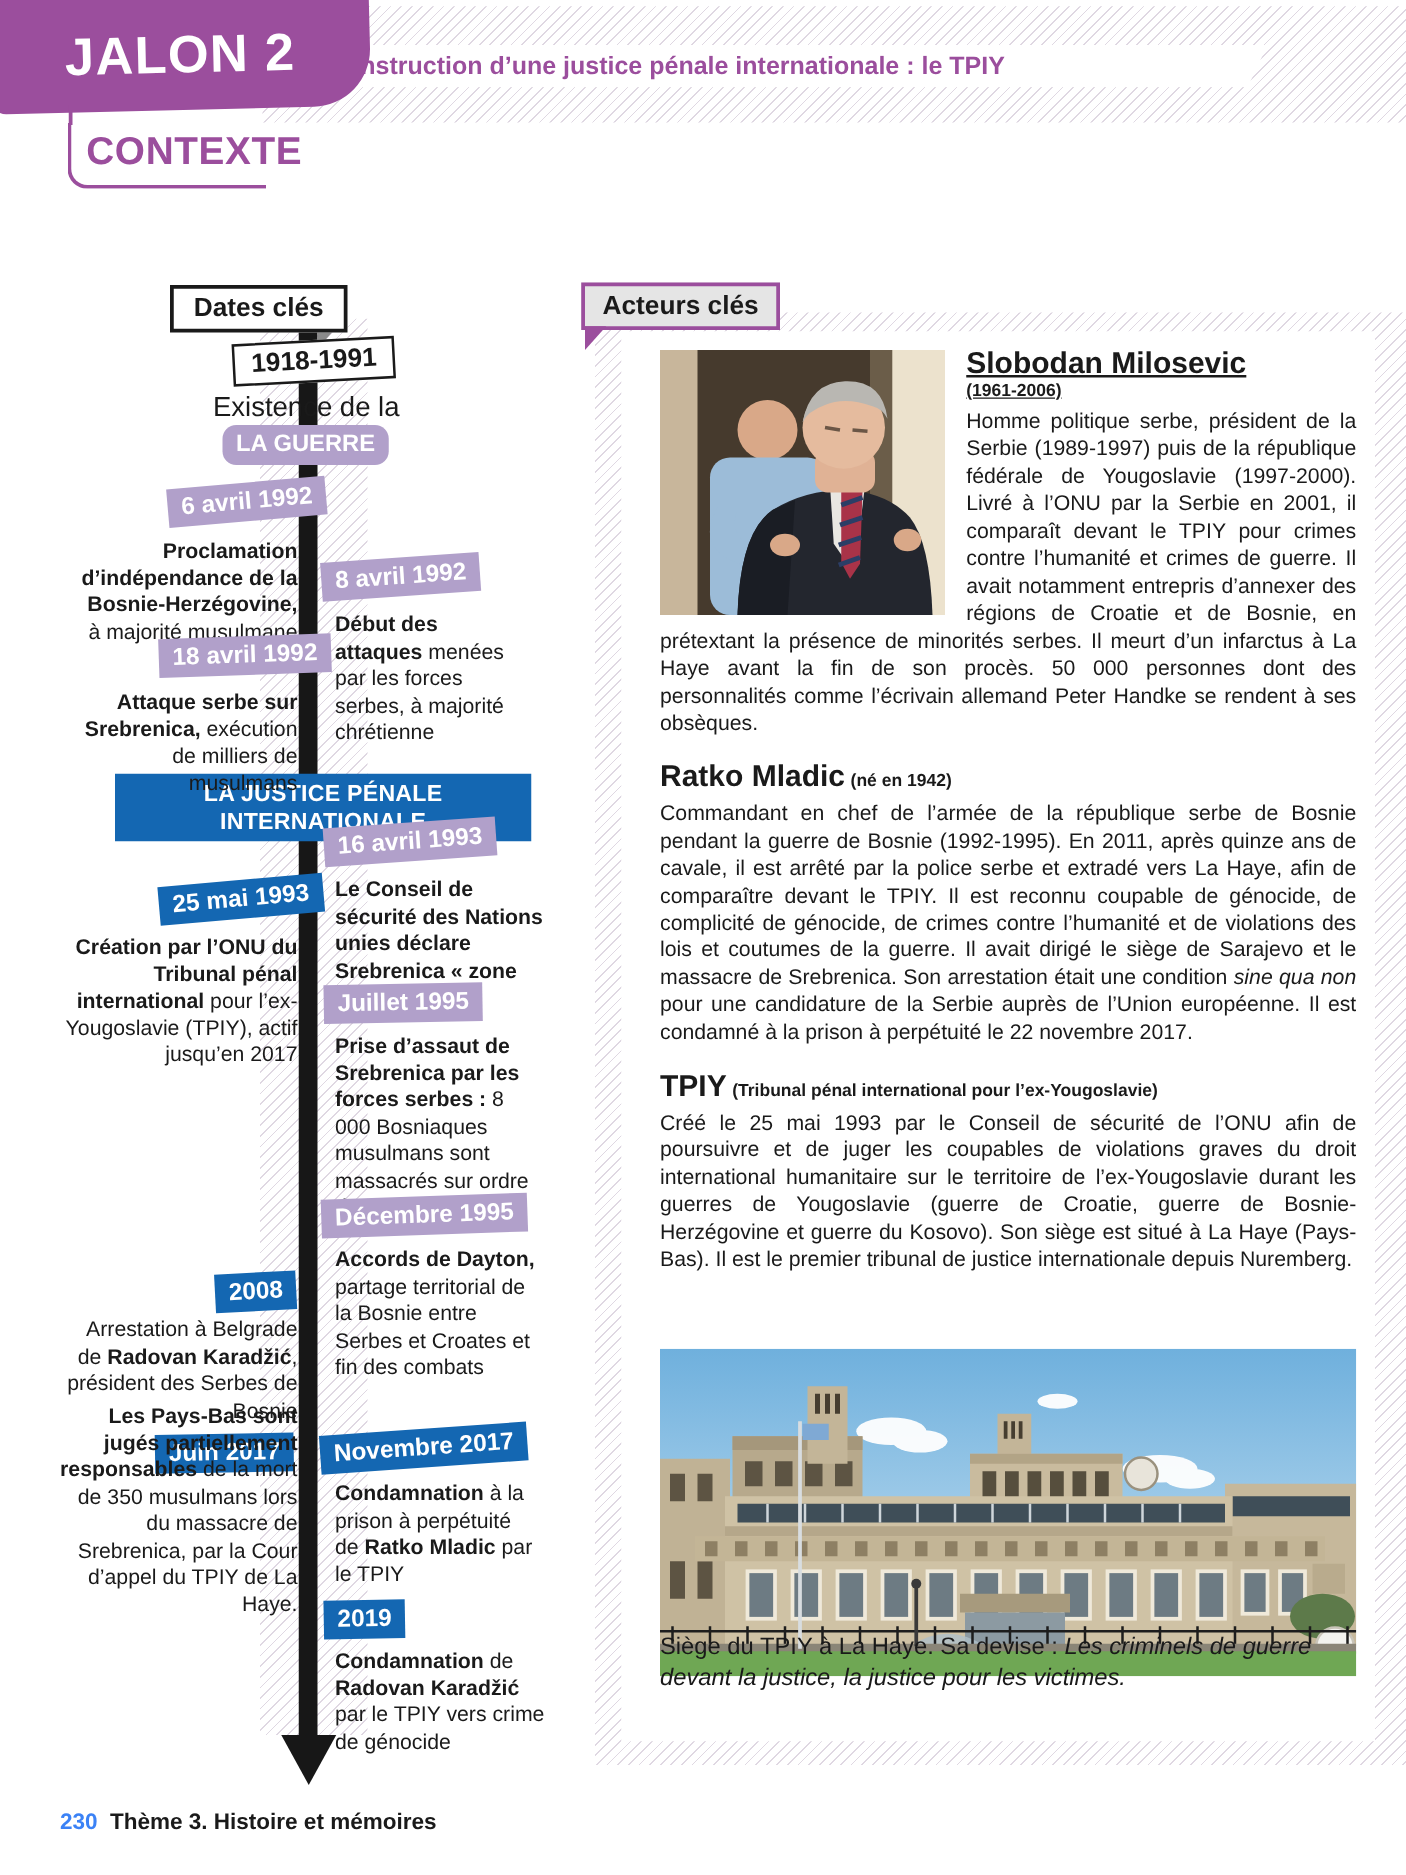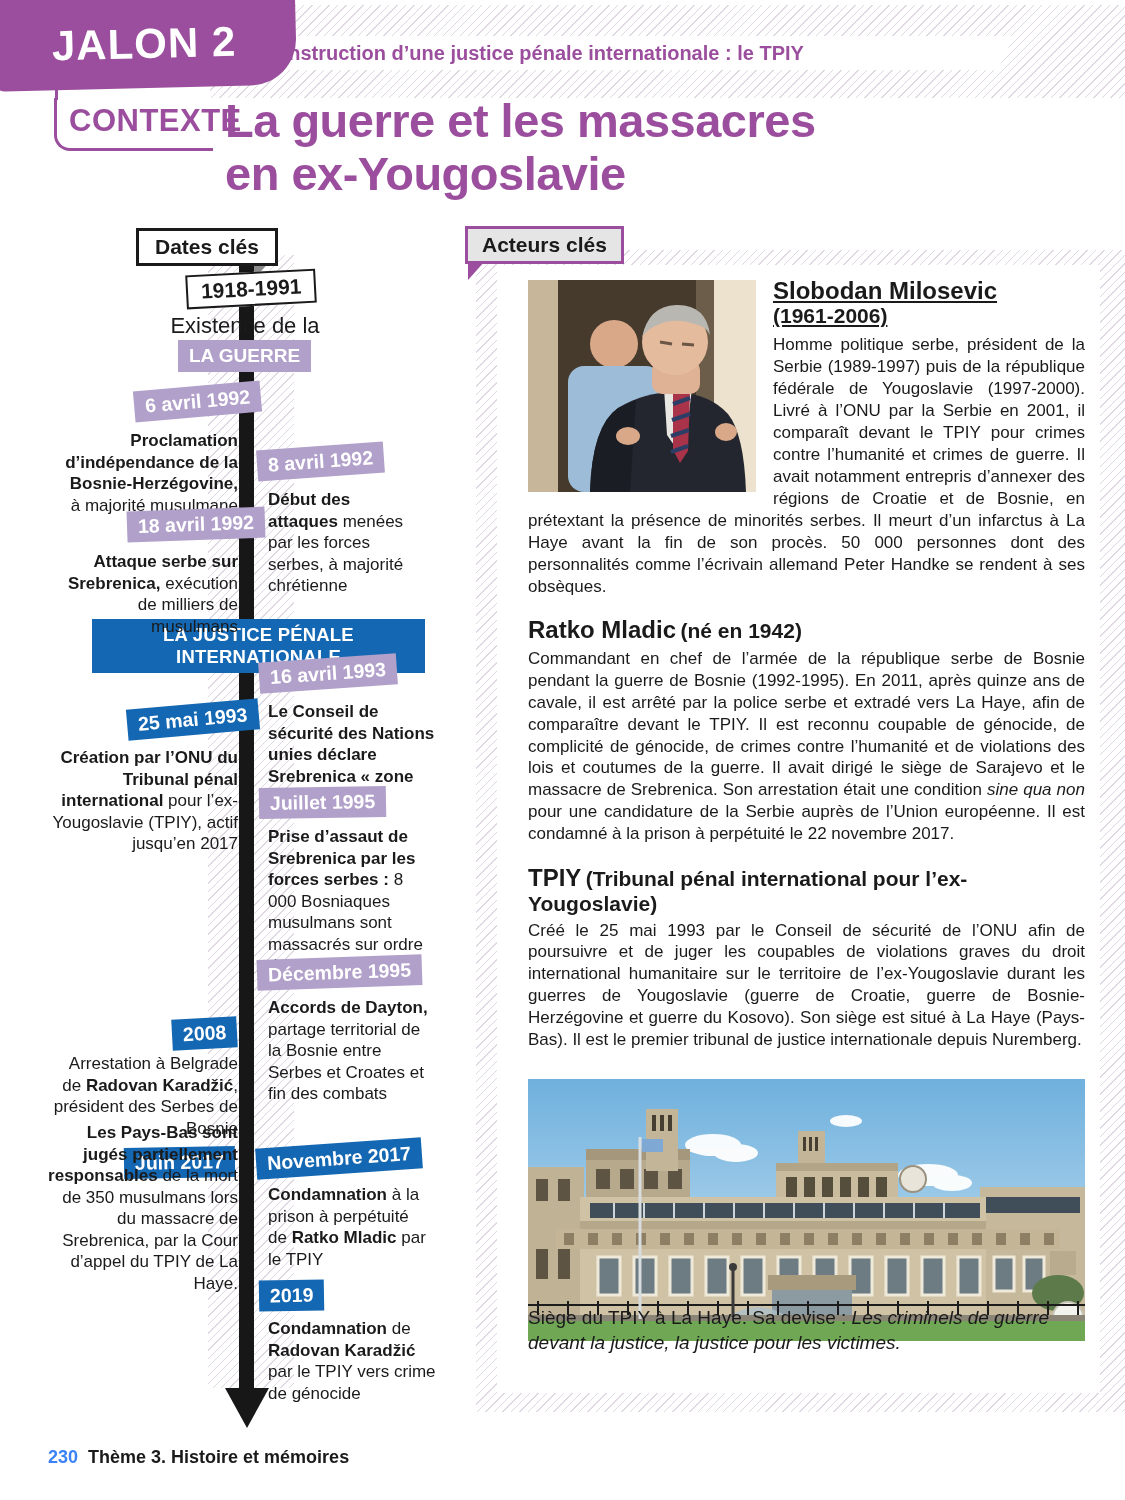--- a/index.html
+++ b/index.html
@@ -27,40 +27,40 @@
   .tl-bar{left:239px;top:256px;width:15px;height:1132px;background:#171717;}
   .tl-arrow{left:225px;top:1388px;width:0;height:0;border-left:22px solid transparent;
     border-right:22px solid transparent;border-top:40px solid #171717;}
   .tl-fold{left:254px;top:262px;width:0;height:0;border-left:15px solid #8a8a8a;border-bottom:17px solid transparent;}
   .dates-box{left:136px;top:228px;background:#fff;border:3px solid #1a1a1a;
     font-weight:700;font-size:21px;padding:4px 16px;white-space:nowrap;}
   .start-box{left:186px;top:272px;background:#fff;border:2.5px solid #1a1a1a;
     font-weight:700;font-size:21px;padding:3px 13px;transform:rotate(-3deg);white-space:nowrap;}
   .start-caption{left:120px;top:313px;width:250px;text-align:center;font-size:22px;}
   .section{color:#fff;font-weight:700;text-align:center;}
-  .sec1{left:178px;top:340px;width:133px;padding:5px 0;background:#b1a0ca;font-size:19px;}
+  .sec1{left:178px;top:340px;width:133px;padding:5px 0;background:#b1a0ca;font-size:19px;border-radius:11px;}
   .sec2{left:92px;top:619px;width:333px;padding:5px 0;background:#1467b2;font-size:18.5px;letter-spacing:0.2px;}
   .badge{position:absolute;color:#fff;font-weight:700;font-size:19.5px;padding:4px 11px;white-space:nowrap;}
   .lav{background:#b1a0ca;}
   .blu{background:#1467b2;}
   .tl-text{position:absolute;font-size:17px;line-height:1.27;}
   .tr{text-align:right;}
 
   
   .act-hatch{left:476px;top:250px;width:649px;height:1162px;}
   .actors-box{left:465px;top:226px;background:#e5e5e5;border:3px solid #9b4e9d;
     font-weight:700;font-size:21px;color:#1a1a1a;padding:4px 14px;white-space:nowrap;}
   .actors-pointer{left:468px;top:261px;width:0;height:0;border-top:19px solid #9b4e9d;border-right:17px solid transparent;}
   .card{left:497px;top:265px;width:603px;height:1128px;background:#fff;box-sizing:border-box;
     padding:13px 15px 0 31px;overflow:hidden;}
   .card-inner{position:relative;width:557px;height:1102px;}
   .actor p{margin:0;text-align:justify;font-size:17px;line-height:1.29;}
   .actor{margin-bottom:20px;}
   .actor-name{font-weight:700;font-size:24px;line-height:1.1;}
-  .actor-dates{font-weight:700;font-size:21px;}
+  .actor-dates{font-weight:700;font-size:14px;}
   .milo-photo{float:left;width:228px;height:212px;margin:2px 17px 6px 0;}
   .milo-head{margin:0 0 6px 0;text-decoration:underline;}
   .bphoto{position:absolute;left:0;top:801px;width:557px;height:262px;}
   .bcaption{position:absolute;left:0;top:1028px;width:557px;font-size:19px;line-height:1.3;}
 
   .footer{left:48px;top:1447px;font-size:18px;}
   .footer .pnum{color:#3b82f6;font-weight:700;margin-right:10px;}
   .footer .ftxt{font-weight:700;color:#1a1a1a;font-weight:600;}
 </style>
 </head>
@@ -71,24 +71,20 @@
   <div class="abs hatch top-hatch"></div>
   <div class="abs kicker-strip">
     <div class="kicker-text">La construction d’une justice pénale internationale : le TPIY</div>
   </div>
   <div class="abs jalon">
     <span>JALON 2</span>
   </div>
   <div class="abs connector"></div>
   <div class="abs contexte">
     <span>CONTEXTE</span>
-  </div>
-  <div class="abs page-title">
-    <div>La guerre et les massacres</div>
-    <div>en ex-Yougoslavie</div>
   </div>
 
   <div class="abs hatch tl-hatch"></div>
   <div class="abs tl-bar"></div>
   <div class="abs tl-fold"></div>
   <div class="abs tl-arrow"></div>
 
   <div class="abs dates-box">Dates clés</div>
   <div class="abs start-box">1918-1991</div>
   <div class="abs start-caption">Existence de la Yougoslavie</div>

